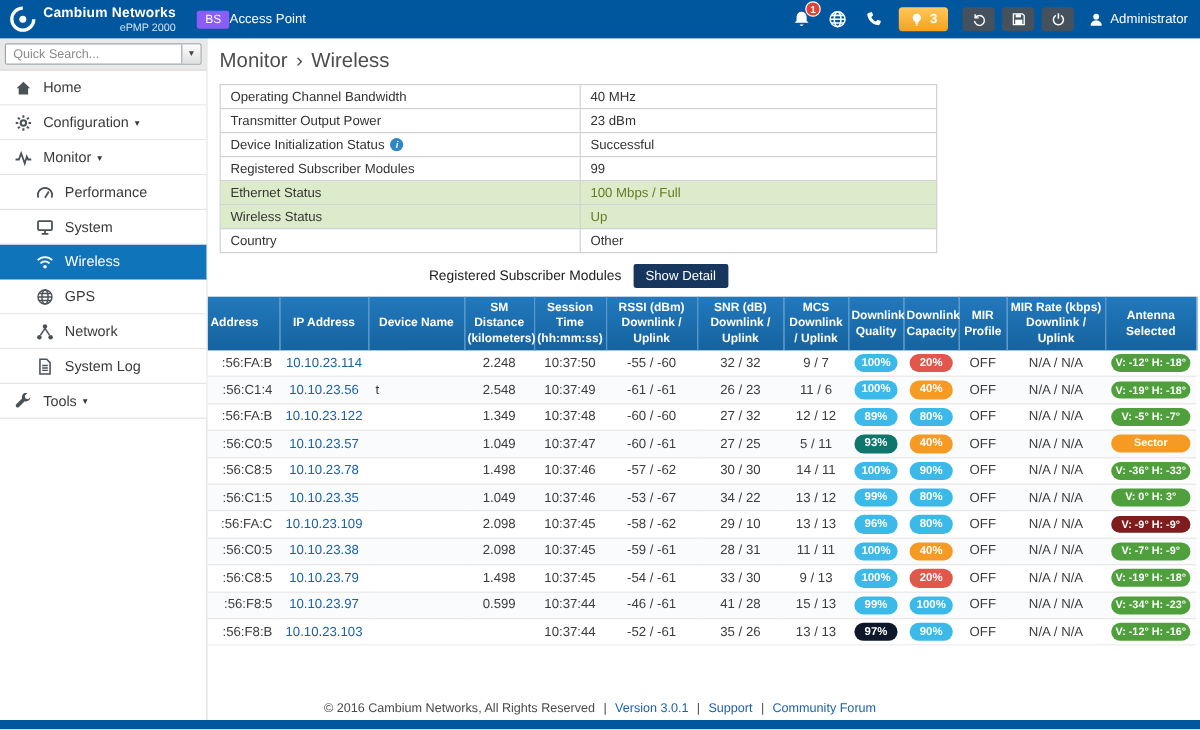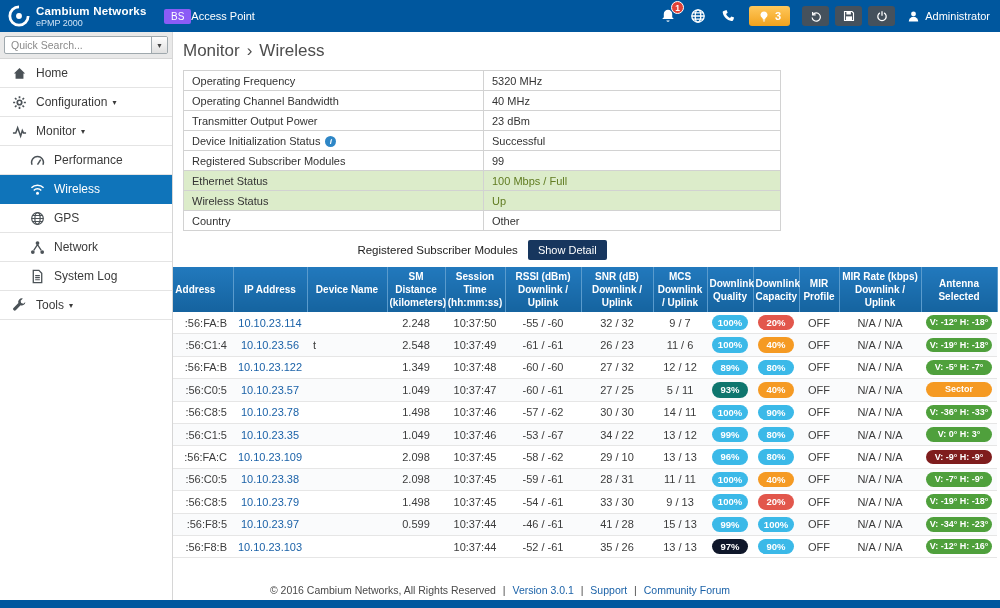--- a/index.html
+++ b/index.html
@@ -6,21 +6,21 @@
   html,body { background:#eee; }
   body { font-family: "Liberation Sans", sans-serif; }
   .app { position:relative; width:1000px; height:608px; background:#fff; overflow:hidden; }
 
   
   .topbar { position:absolute; top:0; left:0; right:0; height:32px; background:#00579e;
             display:flex; align-items:center; color:#fff; padding:0 10px 0 8px; z-index:5; }
   .brand { display:flex; align-items:center; gap:6px; width:152px; }
   .brand-logo { color:#fff; display:flex; }
   .brand-name { font-size:11.5px; font-weight:bold; letter-spacing:.2px; }
-  .brand-model { font-size:9px; color:#cfe3f5; margin-top:1px; }
+  .brand-model { font-size:9px; color:#cfe3f5; text-align:right; margin-top:1px; }
   .mode-badge { background:#8b5cf6; font-size:10px; padding:2px 7px; border-radius:2px; margin-left:4px; }
   .device-type { font-size:11px; }
   .top-right { margin-left:auto; display:flex; align-items:center; gap:12px; }
   .icon-btn { position:relative; width:18px; height:18px; color:#fff; display:flex; align-items:center; justify-content:center; cursor:pointer; background:none; border:none; }
   .badge-dot { position:absolute; top:-6px; right:-7px; background:#e04238; color:#fff; font-size:8.5px;
                min-width:13px; height:13px; border-radius:7px; display:flex; align-items:center; justify-content:center;
                border:1px solid #fff; font-weight:bold; }
   .tip-btn { background:linear-gradient(#ffc85c,#f2a21d); border:none; border-radius:3px; height:20px; padding:0 9px;
              display:flex; align-items:center; gap:5px; color:#fff; font-weight:bold; font-size:11px; cursor:pointer; }
   .btn-group { display:flex; gap:6px; }
@@ -291,20 +291,28 @@
           <span class="caret">▾</span>
         </div>
         <div class="nav-item sub">
           <span class="nico">
             <svg width="15" height="15" viewBox="0 0 16 16">
               <use href="#i-gauge" xlink:href="#i-gauge"></use>
             </svg>
           </span>
           <span>Performance</span>
         </div>
+        <div class="nav-item sub">
+          <span class="nico">
+            <svg width="15" height="15" viewBox="0 0 16 16">
+              <use href="#i-screen" xlink:href="#i-screen"></use>
+            </svg>
+          </span>
+          <span>System</span>
+        </div>
         <div class="nav-item sub active">
           <span class="nico">
             <svg width="15" height="15" viewBox="0 0 16 16">
               <use href="#i-wifi" xlink:href="#i-wifi"></use>
             </svg>
           </span>
           <span>Wireless</span>
         </div>
         <div class="nav-item sub">
           <span class="nico">
@@ -342,24 +350,20 @@
       </nav>
   </aside>
 
   <div class="main">
     <div class="breadcrumb">
       <span>Monitor</span><span class="sep">›</span><span>Wireless</span>
     </div>
 
     <table class="summary">
       <tbody id="summary-body">
-          <tr>
-            <td class="lbl"><span>Operating Frequency</span></td>
-            <td class="val">5320 MHz</td>
-          </tr>
           <tr>
             <td class="lbl"><span>Operating Channel Bandwidth</span></td>
             <td class="val">40 MHz</td>
           </tr>
           <tr>
             <td class="lbl"><span>Transmitter Output Power</span></td>
             <td class="val">23 dBm</td>
           </tr>
           <tr>
             <td class="lbl"><span>Device Initialization Status</span><span class="info-badge">i</span></td>

